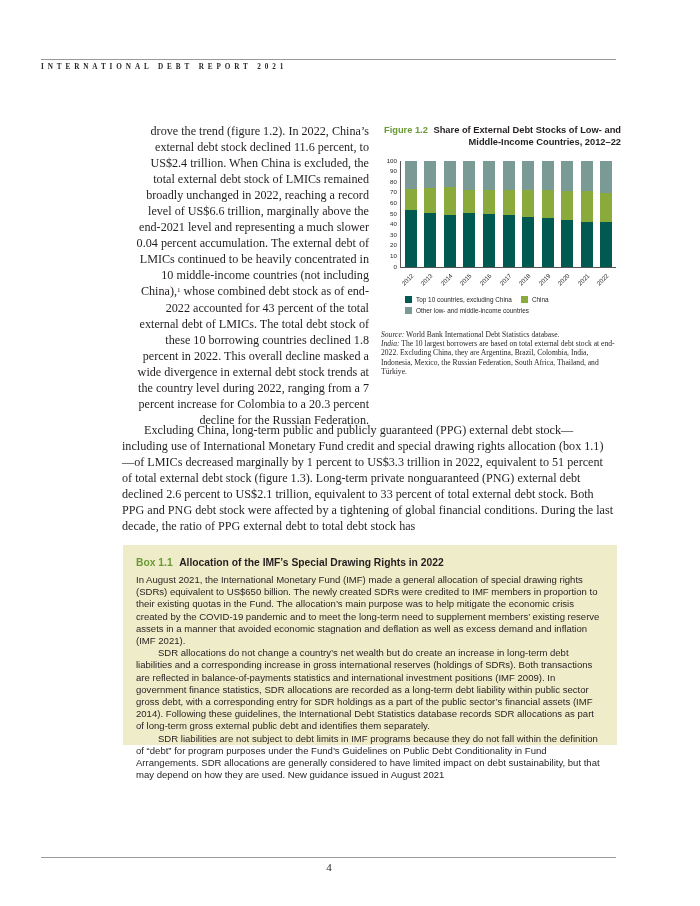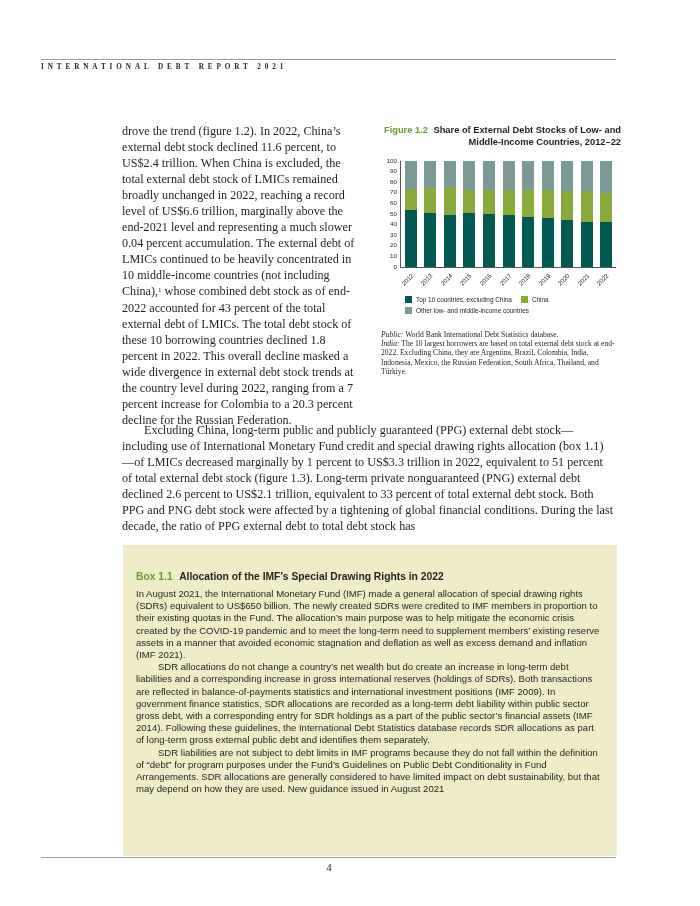--- a/index.html
+++ b/index.html
@@ -1,39 +1,39 @@
 <!DOCTYPE html>
 <html><head>
 <meta charset="utf-8">
 <style>
   html, body { margin:0; padding:0; background:#ffffff; }
   body { width:700px; height:906px; position:relative; overflow:hidden; font-family:"Liberation Serif", serif; color:#231f20; }
   .header-rule { position:absolute; left:41px; top:59px; width:575px; height:1px; background:#9a9a9a; }
   .running-head { position:absolute; left:41px; top:63px; font-family:"Liberation Serif", serif; font-size:7.2px; font-weight:bold; letter-spacing:3.9px; color:#231f20; }
-  .left-col { position:absolute; left:122px; top:123px; width:237px; font-size:12.15px; line-height:16.05px; text-align:left; }
+  .left-col { position:absolute; left:132px; top:123px; width:237px; font-size:12.15px; line-height:16.05px; text-align:right; }
   .full-col { position:absolute; left:122px; top:422px; width:493px; font-size:12.15px; line-height:16.05px; }
   .indent { text-indent:22px; }
   sup { font-size:7px; vertical-align:top; position:relative; top:-1px; }
   .figure { position:absolute; left:381px; top:124px; width:240px; }
   .fig-title { font-family:"Liberation Sans", sans-serif; font-size:9.3px; font-weight:bold; line-height:12.3px; color:#231f20;text-align:right; }
   .fig-label { color:#6a9a35; margin-right:3px; }
   .fig-sub { font-family:"Liberation Sans", sans-serif; font-size:8.6px; font-style:italic; line-height:11px; }
   .chart { position:relative; width:240px; height:170px; margin-top:9px; }
   .yaxis { position:absolute; left:0; top:0; width:16px; height:110px; }
   .ytick { position:absolute; right:0; font-family:"Liberation Sans", sans-serif; font-size:6.2px; line-height:6px; color:#231f20; transform:translateY(-3px); }
   .plot { position:absolute; left:19px; top:3px; width:215px; height:106px; border-left:1px solid #555; border-bottom:1px solid #555; }
   .bar { position:absolute; bottom:0; width:12px; display:flex; flex-direction:column-reverse; }
   .seg { width:100%; }
   .xlab { position:absolute; top:114px; font-family:"Liberation Sans", sans-serif; font-size:6.2px; transform:rotate(-45deg); transform-origin:right top; white-space:nowrap; }
   .legend { position:absolute; left:24px; top:136px; font-family:"Liberation Sans", sans-serif; font-size:6.4px; line-height:11px; }
   .legend-row { display:flex; align-items:center; }
   .sw { display:inline-block; width:7px; height:7px; margin-right:4px; }
   .fig-notes { margin-top:2px; font-family:"Liberation Serif", serif; font-size:7.6px; line-height:9.4px; color:#231f20; }
   .fig-notes i { font-style:italic; }
-  .box { position:absolute; left:123px; top:545px; width:494px; height:311px; background:#eeecc9; box-sizing:border-box; padding:25px 13px 0 13px; }
+  .box { position:absolute; left:123px; top:545px; width:494px; height:200px; background:#eeecc9; box-sizing:border-box; padding:11px 13px 0 13px; }
   .box-title { font-family:"Liberation Sans", sans-serif; font-size:10.3px; font-weight:bold; line-height:14px; margin-bottom:4px; }
   .box-label { color:#6a9a35; margin-right:4px; }
   .box-body { font-family:"Liberation Sans", sans-serif; font-size:9.55px; line-height:12.2px; color:#231f20; }
   .box-body p { margin:0; }
   .box-cont { font-family:"Liberation Sans", sans-serif; font-size:9.55px; font-style:italic; text-align:right; margin-top:10px; padding-right:2px; }
   .footer-rule { position:absolute; left:41px; top:857px; width:575px; height:1px; background:#9a9a9a; }
   .page-num { position:absolute; left:0; width:658px; top:861px; text-align:center; font-size:11px; }
   p { margin:0; }
 </style>
 </head>
@@ -144,21 +144,21 @@
         <span>China</span>
       </div>
       <div class="legend-row">
         <span class="sw" style="background:#7a9a96"></span>
         <span>Other low- and middle-income countries</span>
       </div>
     </div>
   </div>
 
   <div class="fig-notes">
-    <i>Public:</i> <span>World Bank International Debt Statistics database.</span><br>
+    <i>Source:</i> <span>World Bank International Debt Statistics database.</span><br>
     <i>India:</i> <span>The 10 largest borrowers are based on total external debt stock at end-2022. Excluding China, they are Argentina, Brazil, Colombia, India, Indonesia, Mexico, the Russian Federation, South Africa, Thailand, and Türkiye.</span>
   </div>
 </div>
 
 <div class="full-col indent">Excluding China, long-term public and publicly guaranteed (PPG) external debt stock—including use of International Monetary Fund credit and special drawing rights allocation (box 1.1)—of LMICs decreased marginally by 1 percent to US$3.3 trillion in 2022, equivalent to 51 percent of total external debt stock (figure 1.3). Long-term private nonguaranteed (PNG) external debt declined 2.6 percent to US$2.1 trillion, equivalent to 33 percent of total external debt stock. Both PPG and PNG debt stock were affected by a tightening of global financial conditions. During the last decade, the ratio of PPG external debt to total debt stock has</div>
 
 <div class="box">
   <div class="box-title">
     <span class="box-label">Box 1.1</span>
     <span>Allocation of the IMF’s Special Drawing Rights in 2022</span>

